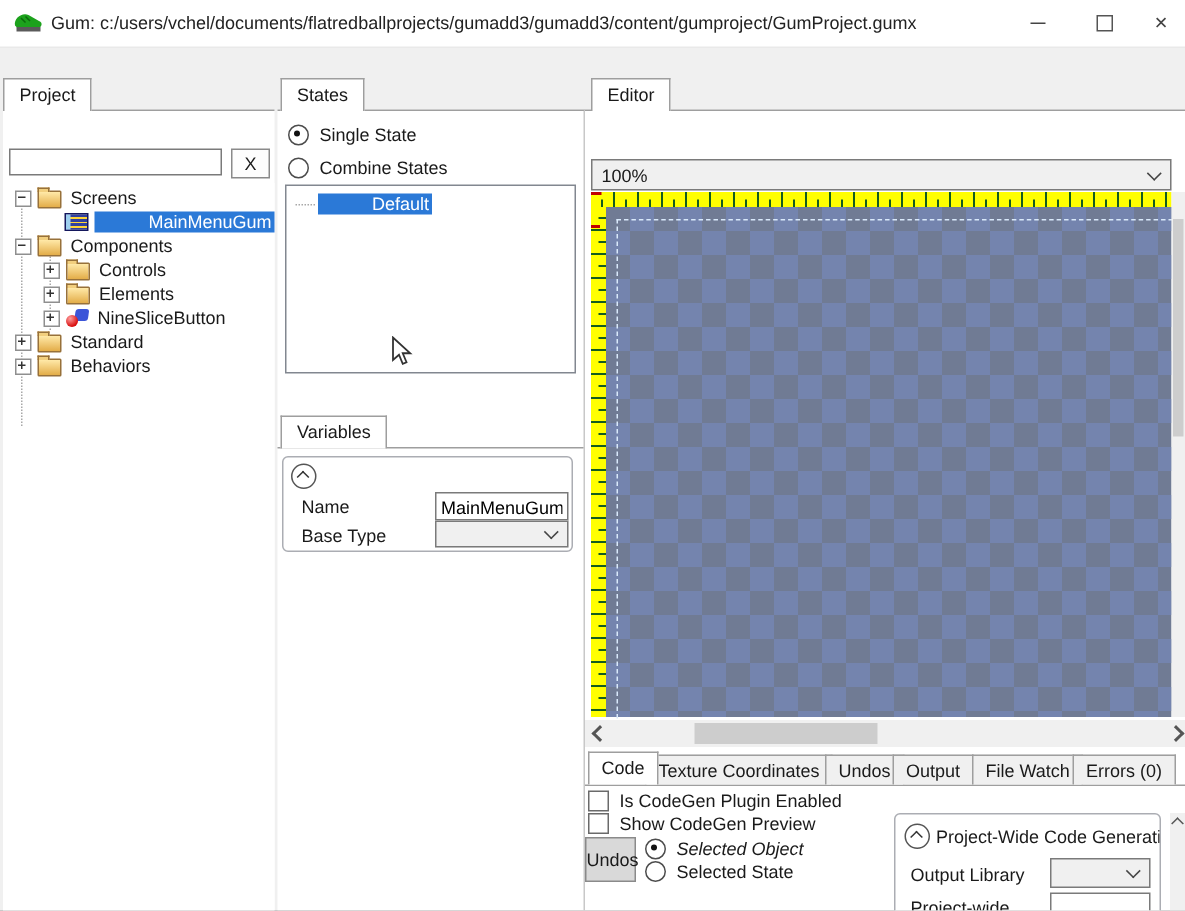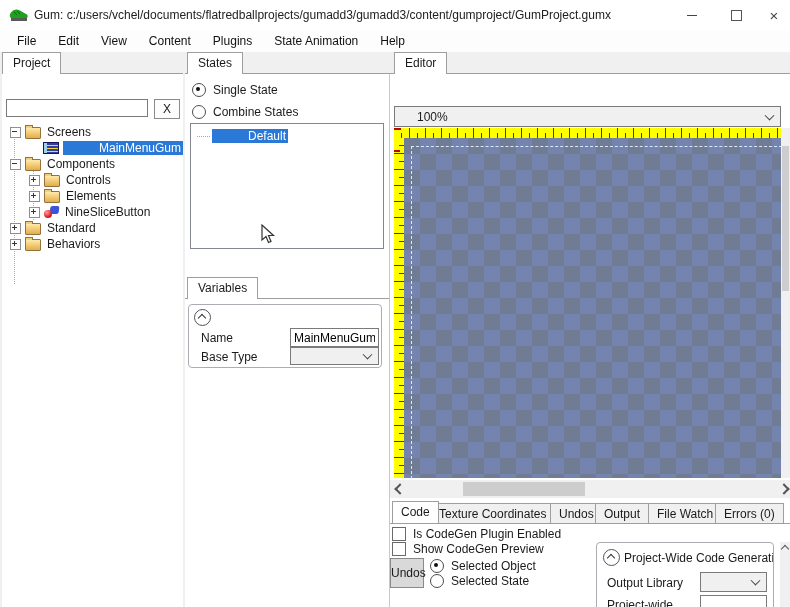--- a/index.html
+++ b/index.html
@@ -89,29 +89,20 @@
         <span class="min-glyph"></span>
       </div>
     <div class="winbtn" style="left:714px;">
         <span class="max-glyph"></span>
       </div>
     <div class="winbtn" style="left:758px;width:32px;">
         <span class="close-glyph">×</span>
       </div>
   </div>
 
-  <div class="menubar">
-    <span class="menu-item">File</span>
-    <span class="menu-item">Edit</span>
-    <span class="menu-item">View</span>
-    <span class="menu-item">Content</span>
-    <span class="menu-item">Plugins</span>
-    <span class="menu-item">State Animation</span>
-    <span class="menu-item">Help</span>
-  </div>
 
   <div class="tab active" style="left:2px;top:52px;">Project</div>
   <div class="panel-body" style="left:2px;top:73px;width:181px;height:534px;">
     <input class="search-input" type="text" value="" style="">
     <div class="clear-btn">X</div>
 
     <div class="tree">
       <div class="dotline" style="left:12px;top:10px;height:152px;"></div>
       <div class="dotline" style="left:31px;top:42px;height:56px;"></div>
 
@@ -187,21 +178,21 @@
       <div class="combo" style="position:absolute;left:101px;top:42px;width:89px;height:18px;">
         <span></span>
         <span class="chev"></span>
       </div>
     </div>
   </div>
 
   <div class="tab active" style="left:394px;top:52px;">Editor</div>
   <div class="panel-body" style="left:390px;top:73px;width:400px;height:534px;">
 
-    <div class="combo" style="position:absolute;left:4px;top:32px;width:387px;height:21px;line-height:20px;padding-left:22px;">
+    <div class="combo" style="position:absolute;left:4px;top:32px;width:387px;height:21px;line-height:20px;padding-left:6px;">
       <span>100%</span>
       <span class="chev"></span>
     </div>
 
     <div class="hruler" style="left:4px;top:54px;width:387px;height:10px;"></div>
     <div class="vruler" style="left:4px;top:64px;width:10px;height:340px;"></div>
     <div style="position:absolute;left:4px;top:54px;width:7px;height:2px;background:#c00000;"></div>
     <div style="position:absolute;left:4px;top:76px;width:6px;height:2px;background:#c00000;"></div>
 
     <div class="canvas" style="left:14px;top:64px;width:377px;height:340px;">
@@ -228,21 +219,21 @@
 
     <div class="ctl-row" style="left:2px;top:453px;">
       <span class="checkbox"></span>
       <span class="label">Is CodeGen Plugin Enabled</span>
     </div>
     <div class="ctl-row" style="left:2px;top:468px;">
       <span class="checkbox"></span>
       <span class="label">Show CodeGen Preview</span>
     </div>
     <div class="btn" style="position:absolute;left:0px;top:484px;width:34px;height:30px;line-height:28px;">Undos</div>
-    <div class="ctl-row" style="left:40px;top:485px;">
+    <div class="ctl-row" style="left:40px;top:485px;font-style:italic;">
       <span class="radio on"></span>
       <span class="label">Selected Object</span>
     </div>
     <div class="ctl-row" style="left:40px;top:500px;">
       <span class="radio"></span>
       <span class="label">Selected State</span>
     </div>
 
     <div class="groupbox" style="left:206px;top:468px;width:176px;height:90px;overflow:hidden;">
       <div class="circ-chevron" style="position:absolute;left:6px;top:6px;"></div>

